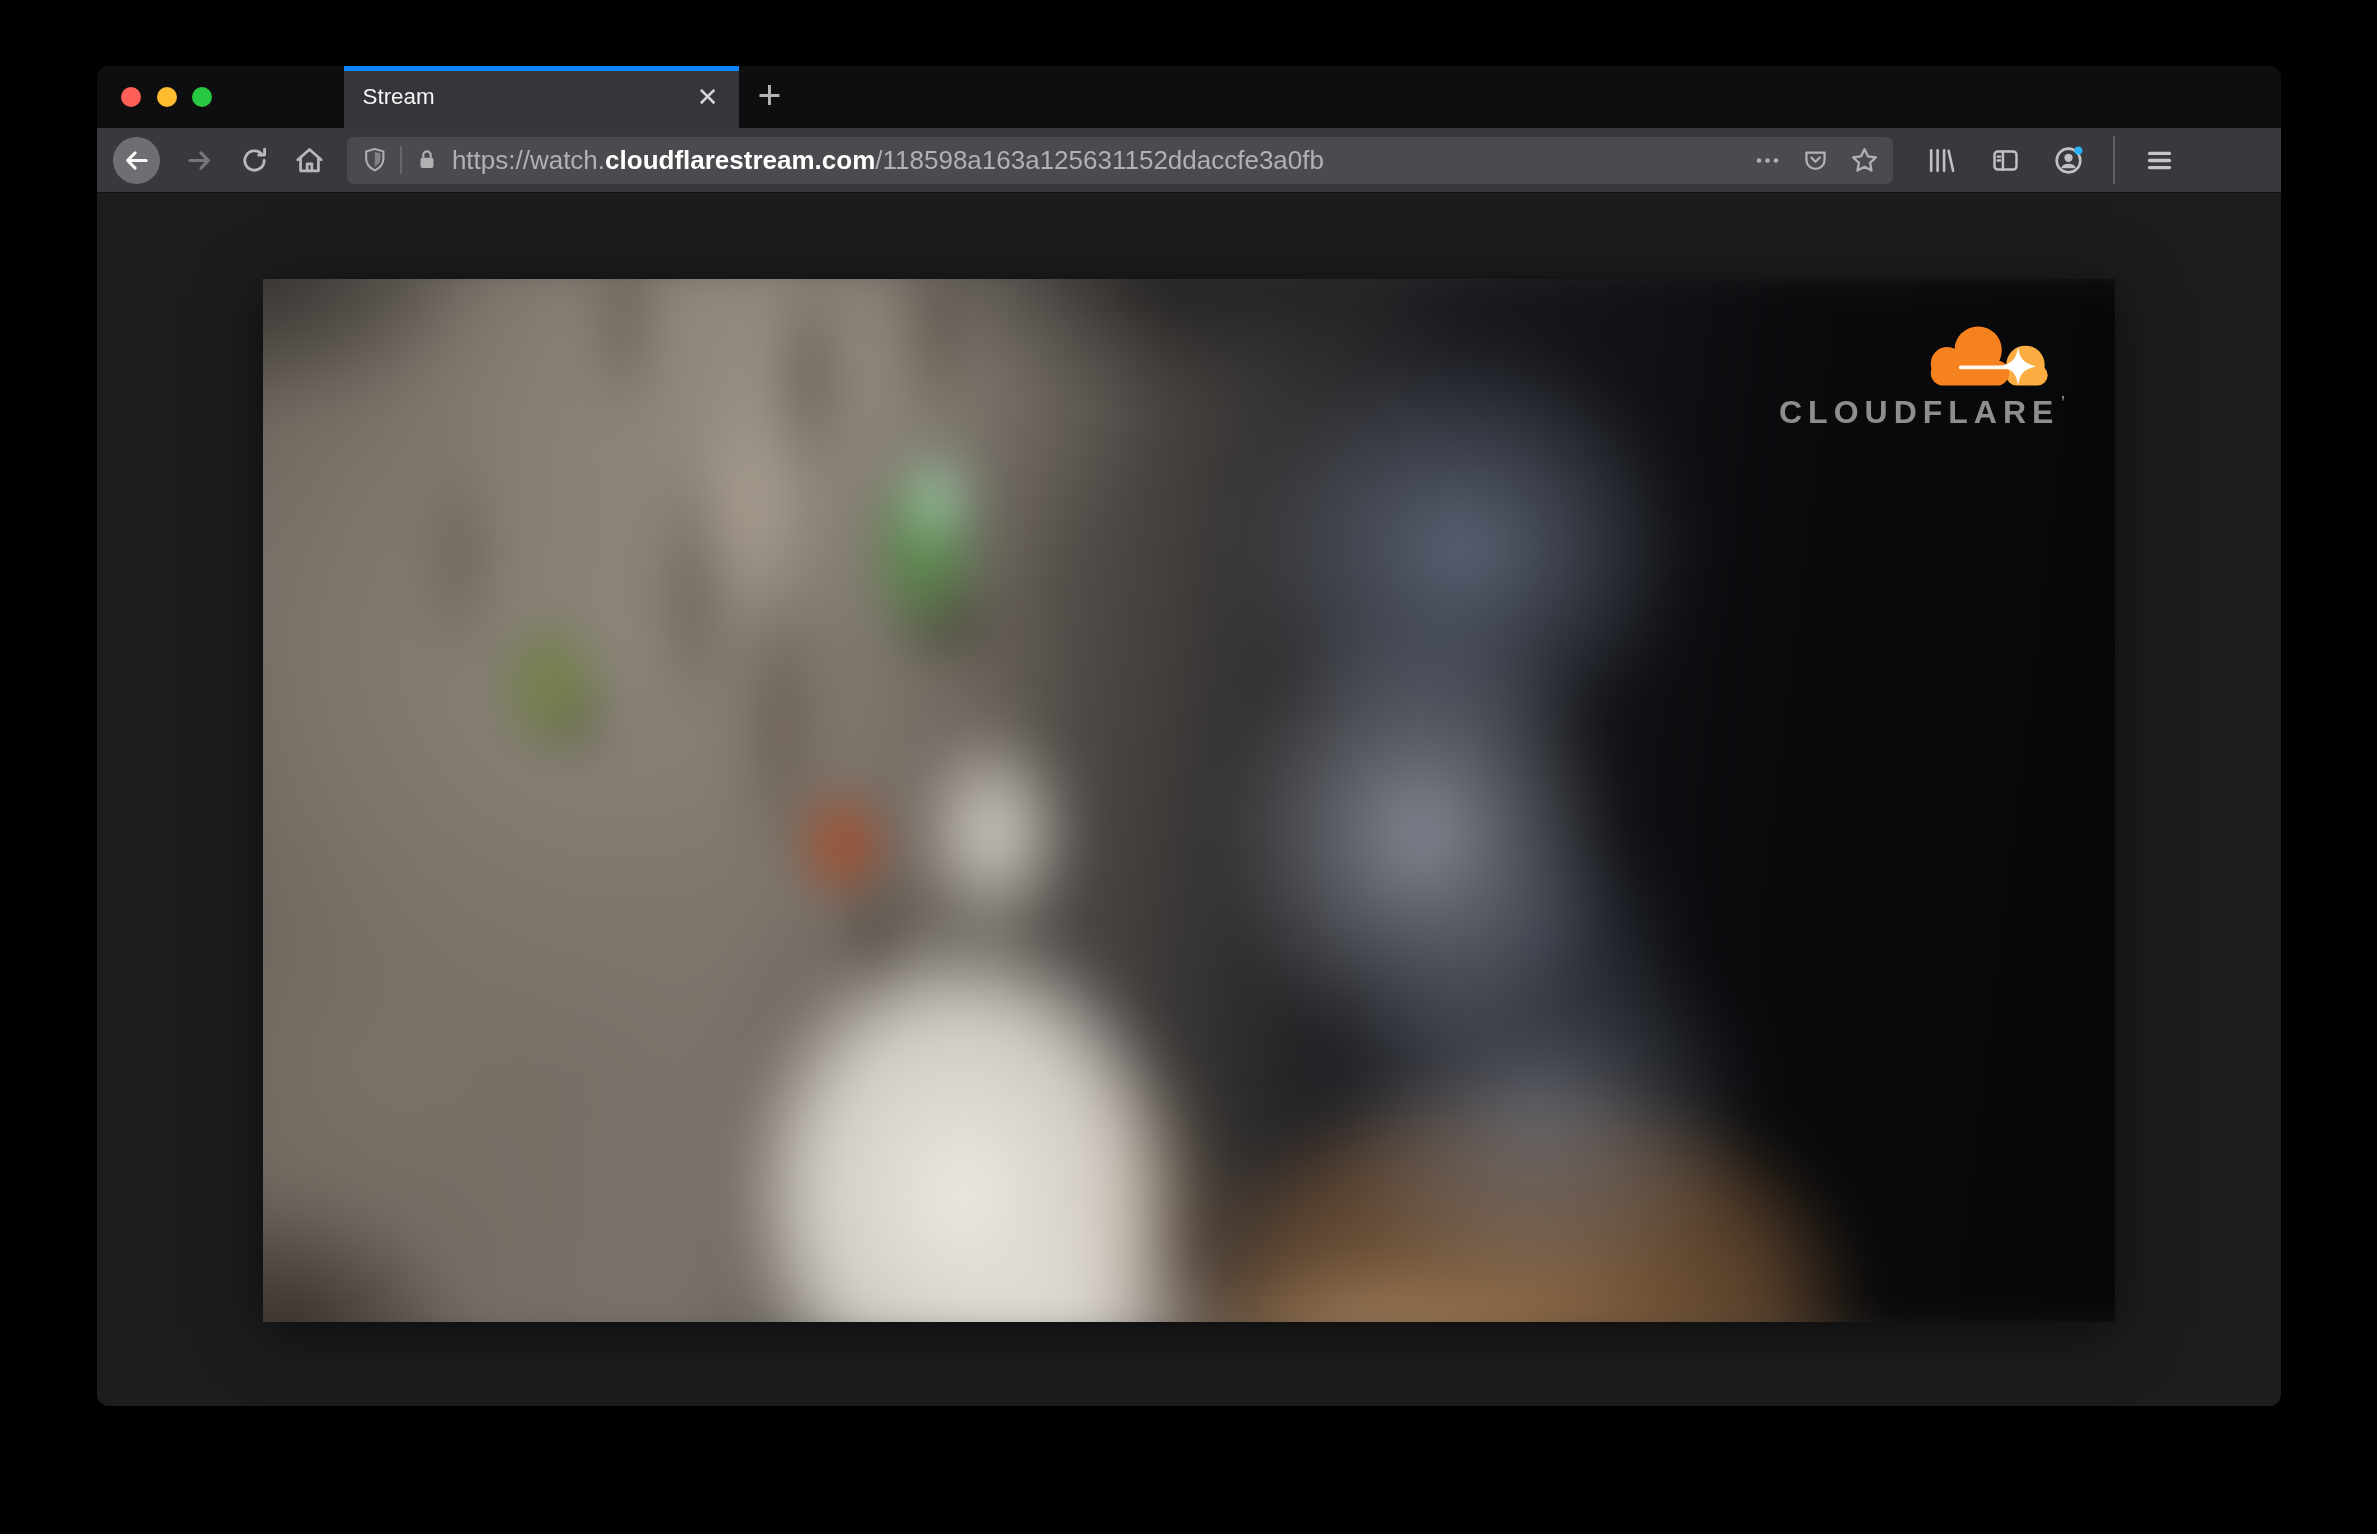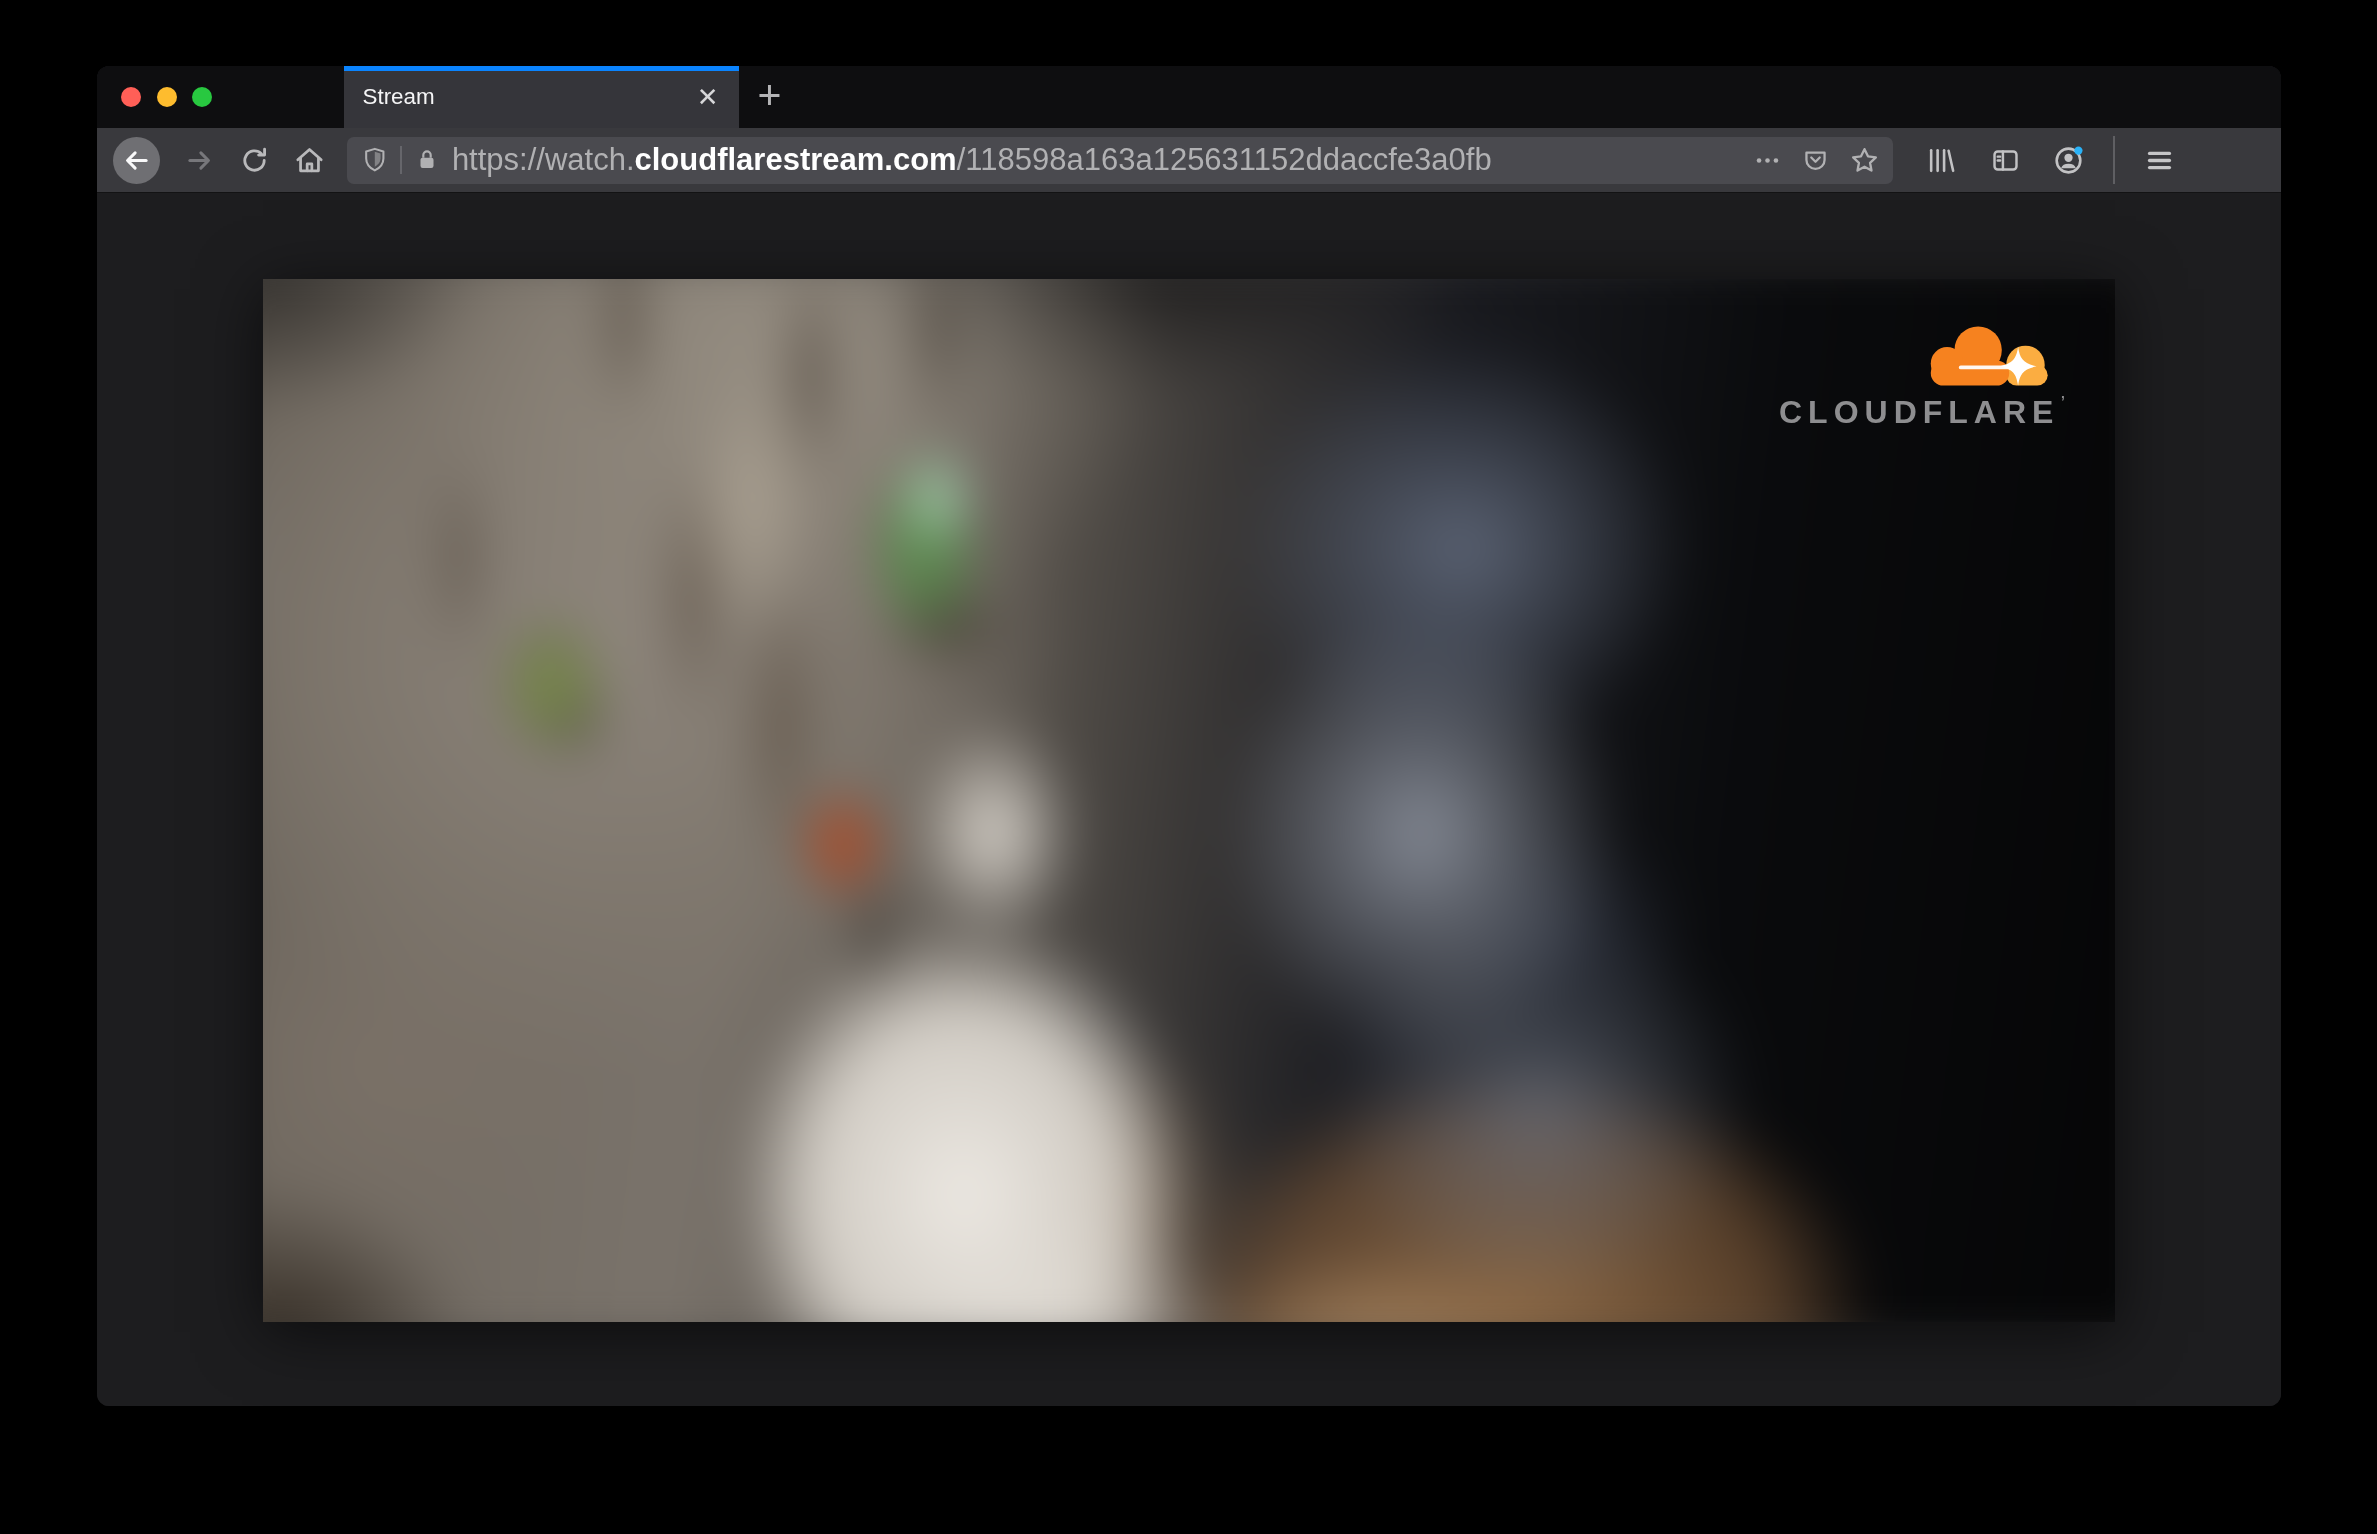--- a/index.html
+++ b/index.html
@@ -33,21 +33,21 @@
            padding:0 15.5px;flex:0 0 auto;border-bottom:0.9px solid #131314;}
   .navbtn{display:flex;align-items:center;justify-content:center;flex:0 0 auto;}
   .back-circle{width:47px;height:47px;border-radius:50%;background:#6f6f73;
                display:flex;align-items:center;justify-content:center;margin-right:12px;}
   .iconbtn{width:55px;height:47px;display:flex;align-items:center;justify-content:center;}
   svg.ic{display:block;}
 
   .urlbar{margin-left:10.3px;height:47px;width:1519px;background:#4a4a4f;border-radius:6.9px;
           display:flex;align-items:center;padding:0 13.8px;flex:0 0 auto;}
   .urlbar .sep{width:1.7px;height:27.6px;background:#66666b;margin:0 12px;flex:0 0 auto;}
-  .url-text{margin-left:12px;font-size:31px;white-space:nowrap;overflow:hidden;}
+  .url-text{margin-left:12px;font-size:26px;white-space:nowrap;overflow:hidden;}
   .url-scheme,.url-path{color:#b1b1b3;}
   .url-domain{color:#ffffff;font-weight:bold;}
   .urlbar-right{margin-left:auto;display:flex;align-items:center;gap:19px;}
 
   .toolbar-right{display:flex;align-items:center;margin-left:20.7px;gap:8.6px;}
   .tb-sep{width:1.7px;height:48px;background:#5f5f63;margin:0 8.6px;}
 
   
   .content{flex:1 1 auto;background:#1d1d1f;position:relative;}
   .video{position:absolute;left:166px;top:86px;width:1852px;height:1043px;

